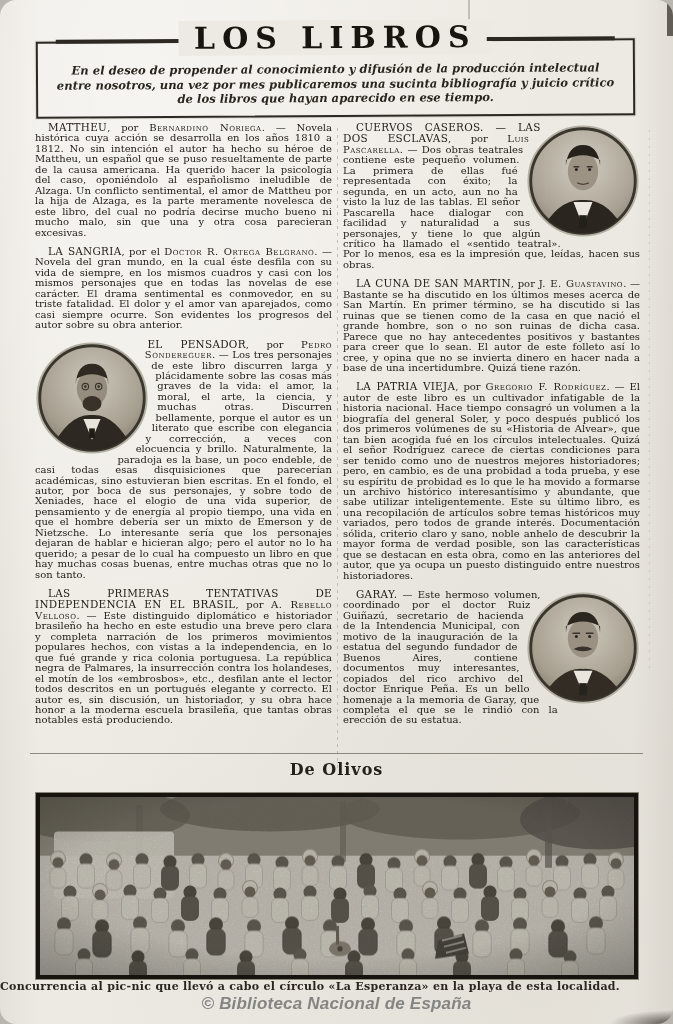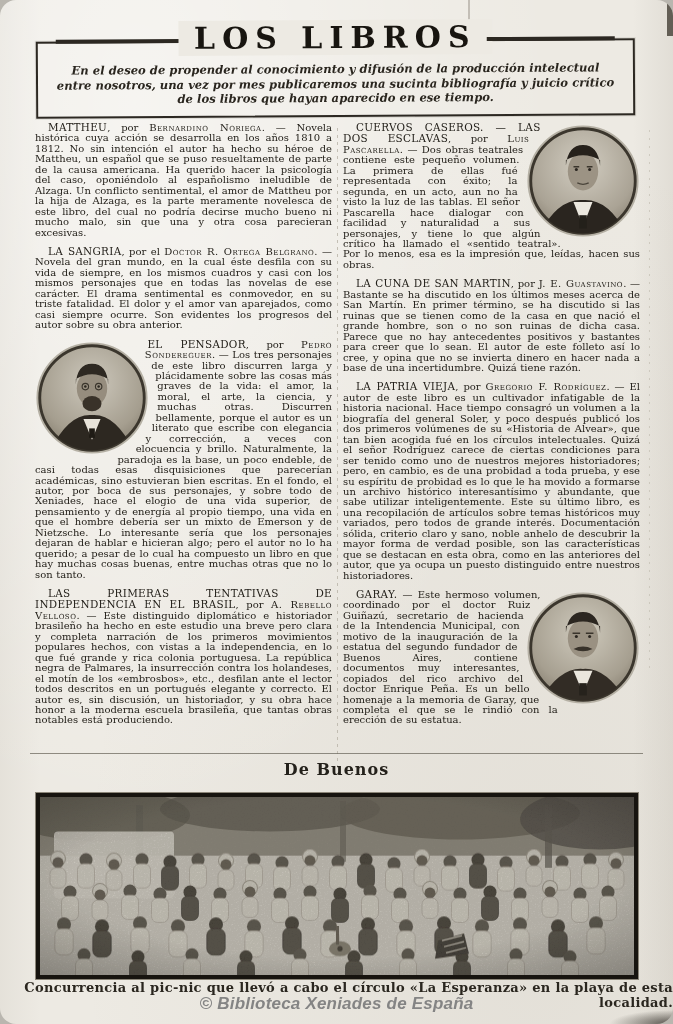--- a/index.html
+++ b/index.html
@@ -46,22 +46,22 @@
   .pl{float:left; width:114px; height:114px; margin:2px 10px 2px 0;}
   .pr{float:right; width:114px; height:114px; margin:2px 0 2px 10px;}
   .portrait svg{width:100%; height:100%; display:block;}
   
   .sec-rule{position:absolute; top:753px; left:30px; width:613px; height:1px; background:#6e695f; opacity:.75;}
   .sec-title{position:absolute; top:760px; left:0; width:673px; text-align:center;
      font-size:16px; font-weight:bold; letter-spacing:1px;}
   .photo-frame{position:absolute; top:793px; left:36px; width:594px; height:178px;
      border:4px solid #17140f; background:#cfcbc2; box-shadow:0 0 0 1px #8b8578;}
   .photo-frame svg{width:100%; height:100%; display:block;}
-  .photo-caption{position:absolute; top:980px; left:0; width:673px; text-align:right;
-     font-size:13px; font-weight:bold; letter-spacing:.3px; color:#2a261f;}
+  .photo-caption{position:absolute; top:980px; left:0; width:673px; text-align:left;
+     font-size:11px; font-weight:bold; letter-spacing:.3px; color:#2a261f;}
   .watermark{position:absolute; top:994px; left:0; width:673px; text-align:center;
      font-family:"Liberation Sans", sans-serif; font-style:italic; font-weight:bold;
      font-size:17px; color:#848484; letter-spacing:.2px;}
 </style>
 </head>
 <body>
 
 <div class="page">
 
   <div class="art-top-right"></div>
@@ -191,21 +191,21 @@
               <circle cx="67" cy="48" r="1.6" fill="#2b2620"></circle>
           <path d="M49,44.5 L57,44.5 M63,44.5 L71,44.5" stroke="#3a352c" stroke-width="1.4"></path>
           <path d="M50,61 Q60,56 70,61 Q60,66 50,61 Z" fill="#38322a"></path>
         </g>
       </svg>
         </span><span class="rtitle">GARAY.</span><span></span><span class="author"></span><span> — Este hermoso volumen, coordinado por el doctor Ruiz Guiñazú, secretario de hacienda de la Intendencia Municipal, con motivo de la inauguración de la estatua del segundo fundador de Buenos Aires, contiene documentos muy interesantes, copiados del rico archivo del doctor Enrique Peña. Es un bello homenaje a la memoria de Garay, que completa el que se le rindió con la erección de su estatua.</span>
     </p>
   </div>
 
   <div class="sec-rule"></div>
-  <div class="sec-title">De Buenos</div>
+  <div class="sec-title">De Olivos</div>
 
   <div class="photo-frame">
     <svg viewBox="0 0 594 176" preserveAspectRatio="none">
       <defs>
         <filter id="noise" x="0" y="0" width="100%" height="100%">
           <feTurbulence type="fractalNoise" baseFrequency="0.7" numOctaves="2" stitchTiles="stitch"></feTurbulence>
           <feColorMatrix type="matrix" values="0 0 0 0 0.15  0 0 0 0 0.14  0 0 0 0 0.12  0.7 0.7 0.7 0 0"></feColorMatrix>
         </filter>
         <filter id="soft">
             <feGaussianBlur stdDeviation="0.7"></feGaussianBlur>
@@ -325,15 +325,15 @@
         <rect x="296" y="128" width="3" height="18" fill="#565045"></rect>
         <circle cx="300" cy="150" r="2.6" fill="#2e2a23"></circle>
       </g>
 
       <rect width="594" height="176" filter="url(#noise)" opacity=".32"></rect>
       <rect width="594" height="176" fill="url(#vig)"></rect>
     </svg>
   </div>
 
   <div class="photo-caption">Concurrencia al pic-nic que llevó a cabo el círculo «La Esperanza» en la playa de esta localidad.</div>
-  <div class="watermark">© Biblioteca Xeniades de España</div>
+  <div class="watermark">© Biblioteca Nacional de España</div>
 
 </div>
 
 </body></html>

